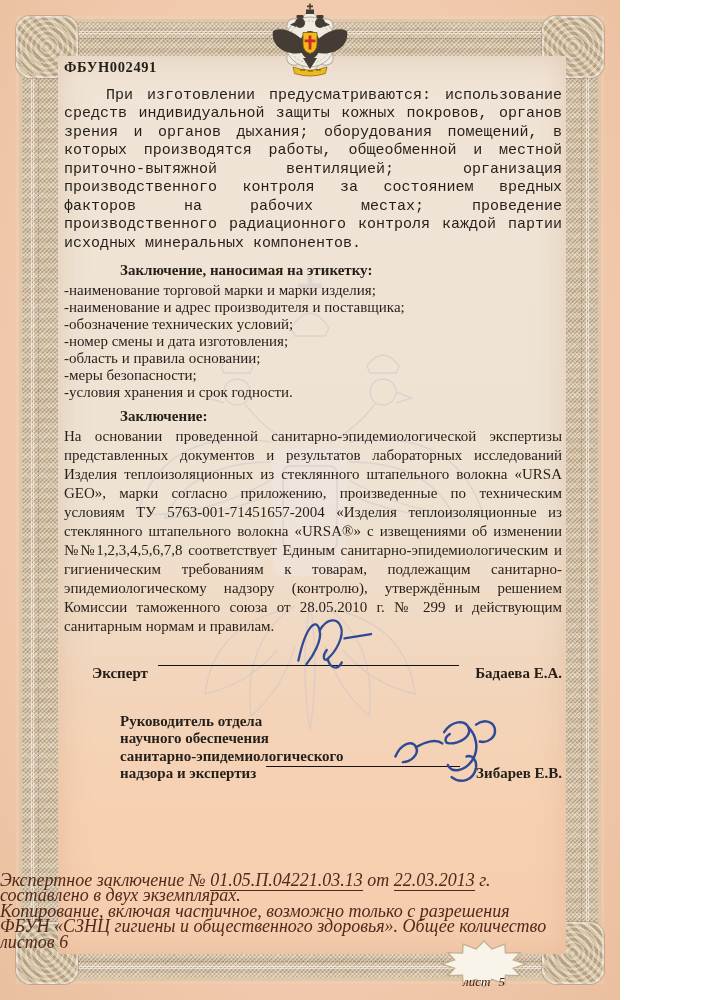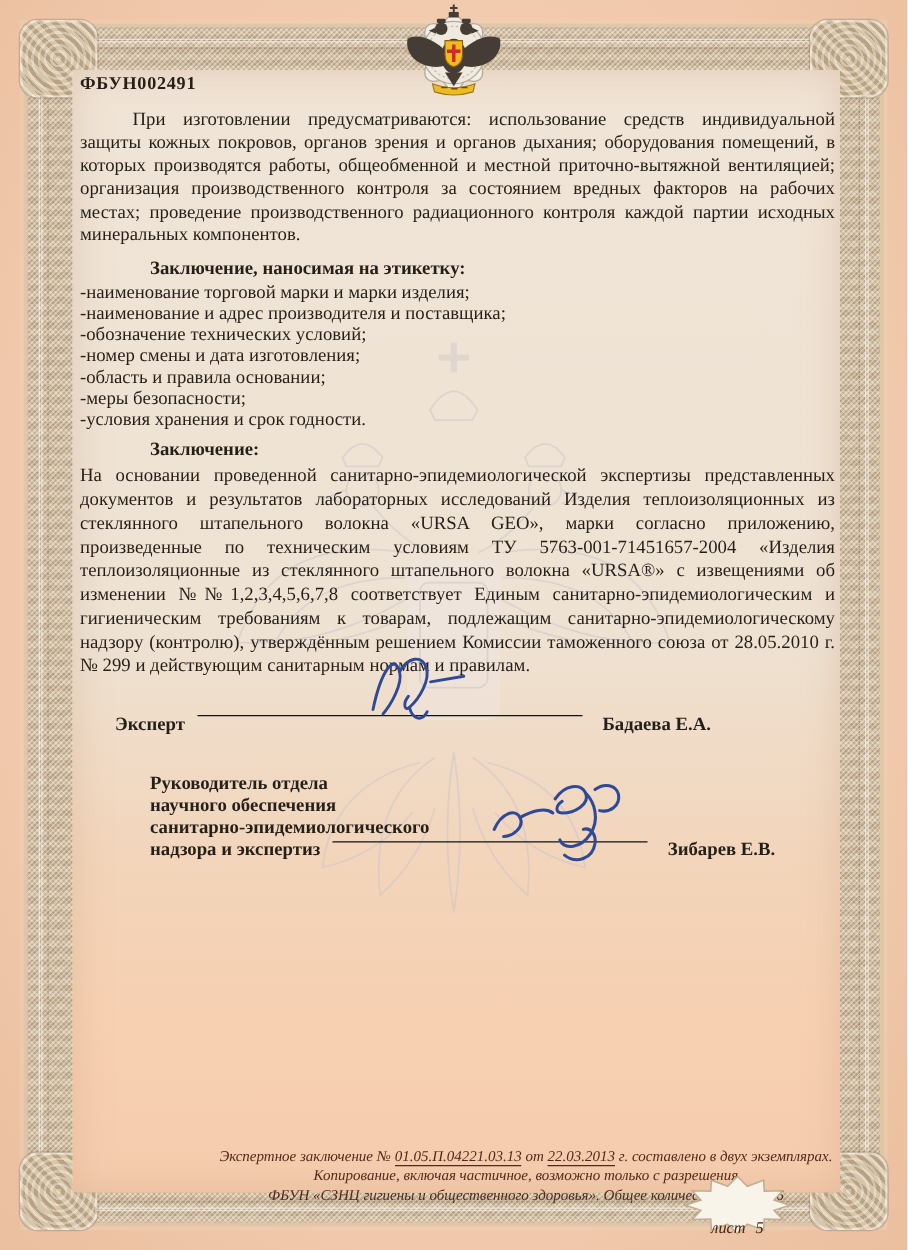--- a/index.html
+++ b/index.html
@@ -1,18 +1,18 @@
 <!DOCTYPE html>
 <html><head>
 <meta charset="utf-8">
 <style>
   html,body{margin:0;padding:0;}
   body{width:726px;height:1000px;overflow:hidden;
        font-family:"Liberation Serif","DejaVu Serif",serif;}
-  .page{position:relative;width:726px;height:1000px;
+  .page{position:relative;width:620px;height:1000px;
         background:radial-gradient(ellipse at 50% 45%, #f6d3b7 0%, #f1c8ab 70%, #eabf9f 100%);}
 
   
   .band{position:absolute;inset:22px;
         background:
           repeating-linear-gradient(135deg, rgba(255,255,255,.35) 0 1.5px, rgba(0,0,0,0) 1.5px 3px),
           repeating-linear-gradient(45deg, rgba(120,98,70,.22) 0 1.5px, rgba(0,0,0,0) 1.5px 3px),
           repeating-linear-gradient(0deg, #d6c3a6 0 5px, #c7b192 5px 10px);
         box-shadow: 0 0 0 3px rgba(214,193,162,.55), 0 0 0 6px rgba(235,216,186,.35);}
   .band::before{content:"";position:absolute;inset:9px;border:3px double rgba(255,255,255,.55);}
@@ -37,39 +37,39 @@
 
   
   .emblem{position:absolute;left:50%;top:2px;transform:translateX(-50%);
           width:100px;height:80px;}
 
   
   .content{position:absolute;left:64px;right:58px;top:58px;color:#241f19;
            font-size:15px;line-height:18.5px;}
   .doc-number{font-weight:bold;font-size:14.5px;letter-spacing:.6px;margin-bottom:10px;}
   .para{margin:0 0 8px 0;text-align:justify;}
-  .indent1{text-indent:42px;}
+  .indent1{text-indent:42px;font-family:Liberation Mono, monospace;}
   .sec-heading{font-weight:bold;margin:6px 0 2px 0;text-indent:56px;}
   .list{line-height:17px;margin-bottom:6px;}
   .concl-body{line-height:19px;}
   .sig-area{margin-top:28px;margin-left:28px;}
   .sig-row{display:flex;align-items:flex-start;}
   .sig-label{font-weight:bold;white-space:nowrap;}
   .sig-line{position:relative;border-bottom:1.6px solid #15120f;height:1px;margin:0 0 3px 10px;}
   .sig-line.w1{width:308px;}
   .sig-line.w2{width:252px;}
   .sig-name{font-weight:bold;white-space:nowrap;margin-left:16px;}
   .autograph{position:absolute;pointer-events:none;}
   .auto1{left:120px;bottom:-8px;width:140px;height:62px;}
   .auto2{left:120px;bottom:-22px;width:150px;height:78px;}
   .head-block{margin-top:30px;margin-left:28px;font-weight:bold;line-height:17.5px;}
 
   
-  .footer{position:absolute;right:60px;bottom:36px;text-align:center;
-          color:#54281a;font-style:italic;font-size:12px;line-height:15.5px;}
+  .footer{position:absolute;right:60px;bottom:50px;text-align:left;
+          color:#54281a;font-style:italic;font-size:18px;line-height:15.5px;}
   .u{border-bottom:1px solid #54281a;}
 
   
   .sheet-star{position:absolute;right:90px;bottom:10px;width:92px;height:52px;}
   .sheet-star svg{position:absolute;inset:0;}
   .sheet-label{position:absolute;inset:0;display:flex;align-items:flex-end;justify-content:center;
                gap:8px;font-style:italic;font-size:13px;color:#4a2114;}
 </style>
 </head>
 <body>

